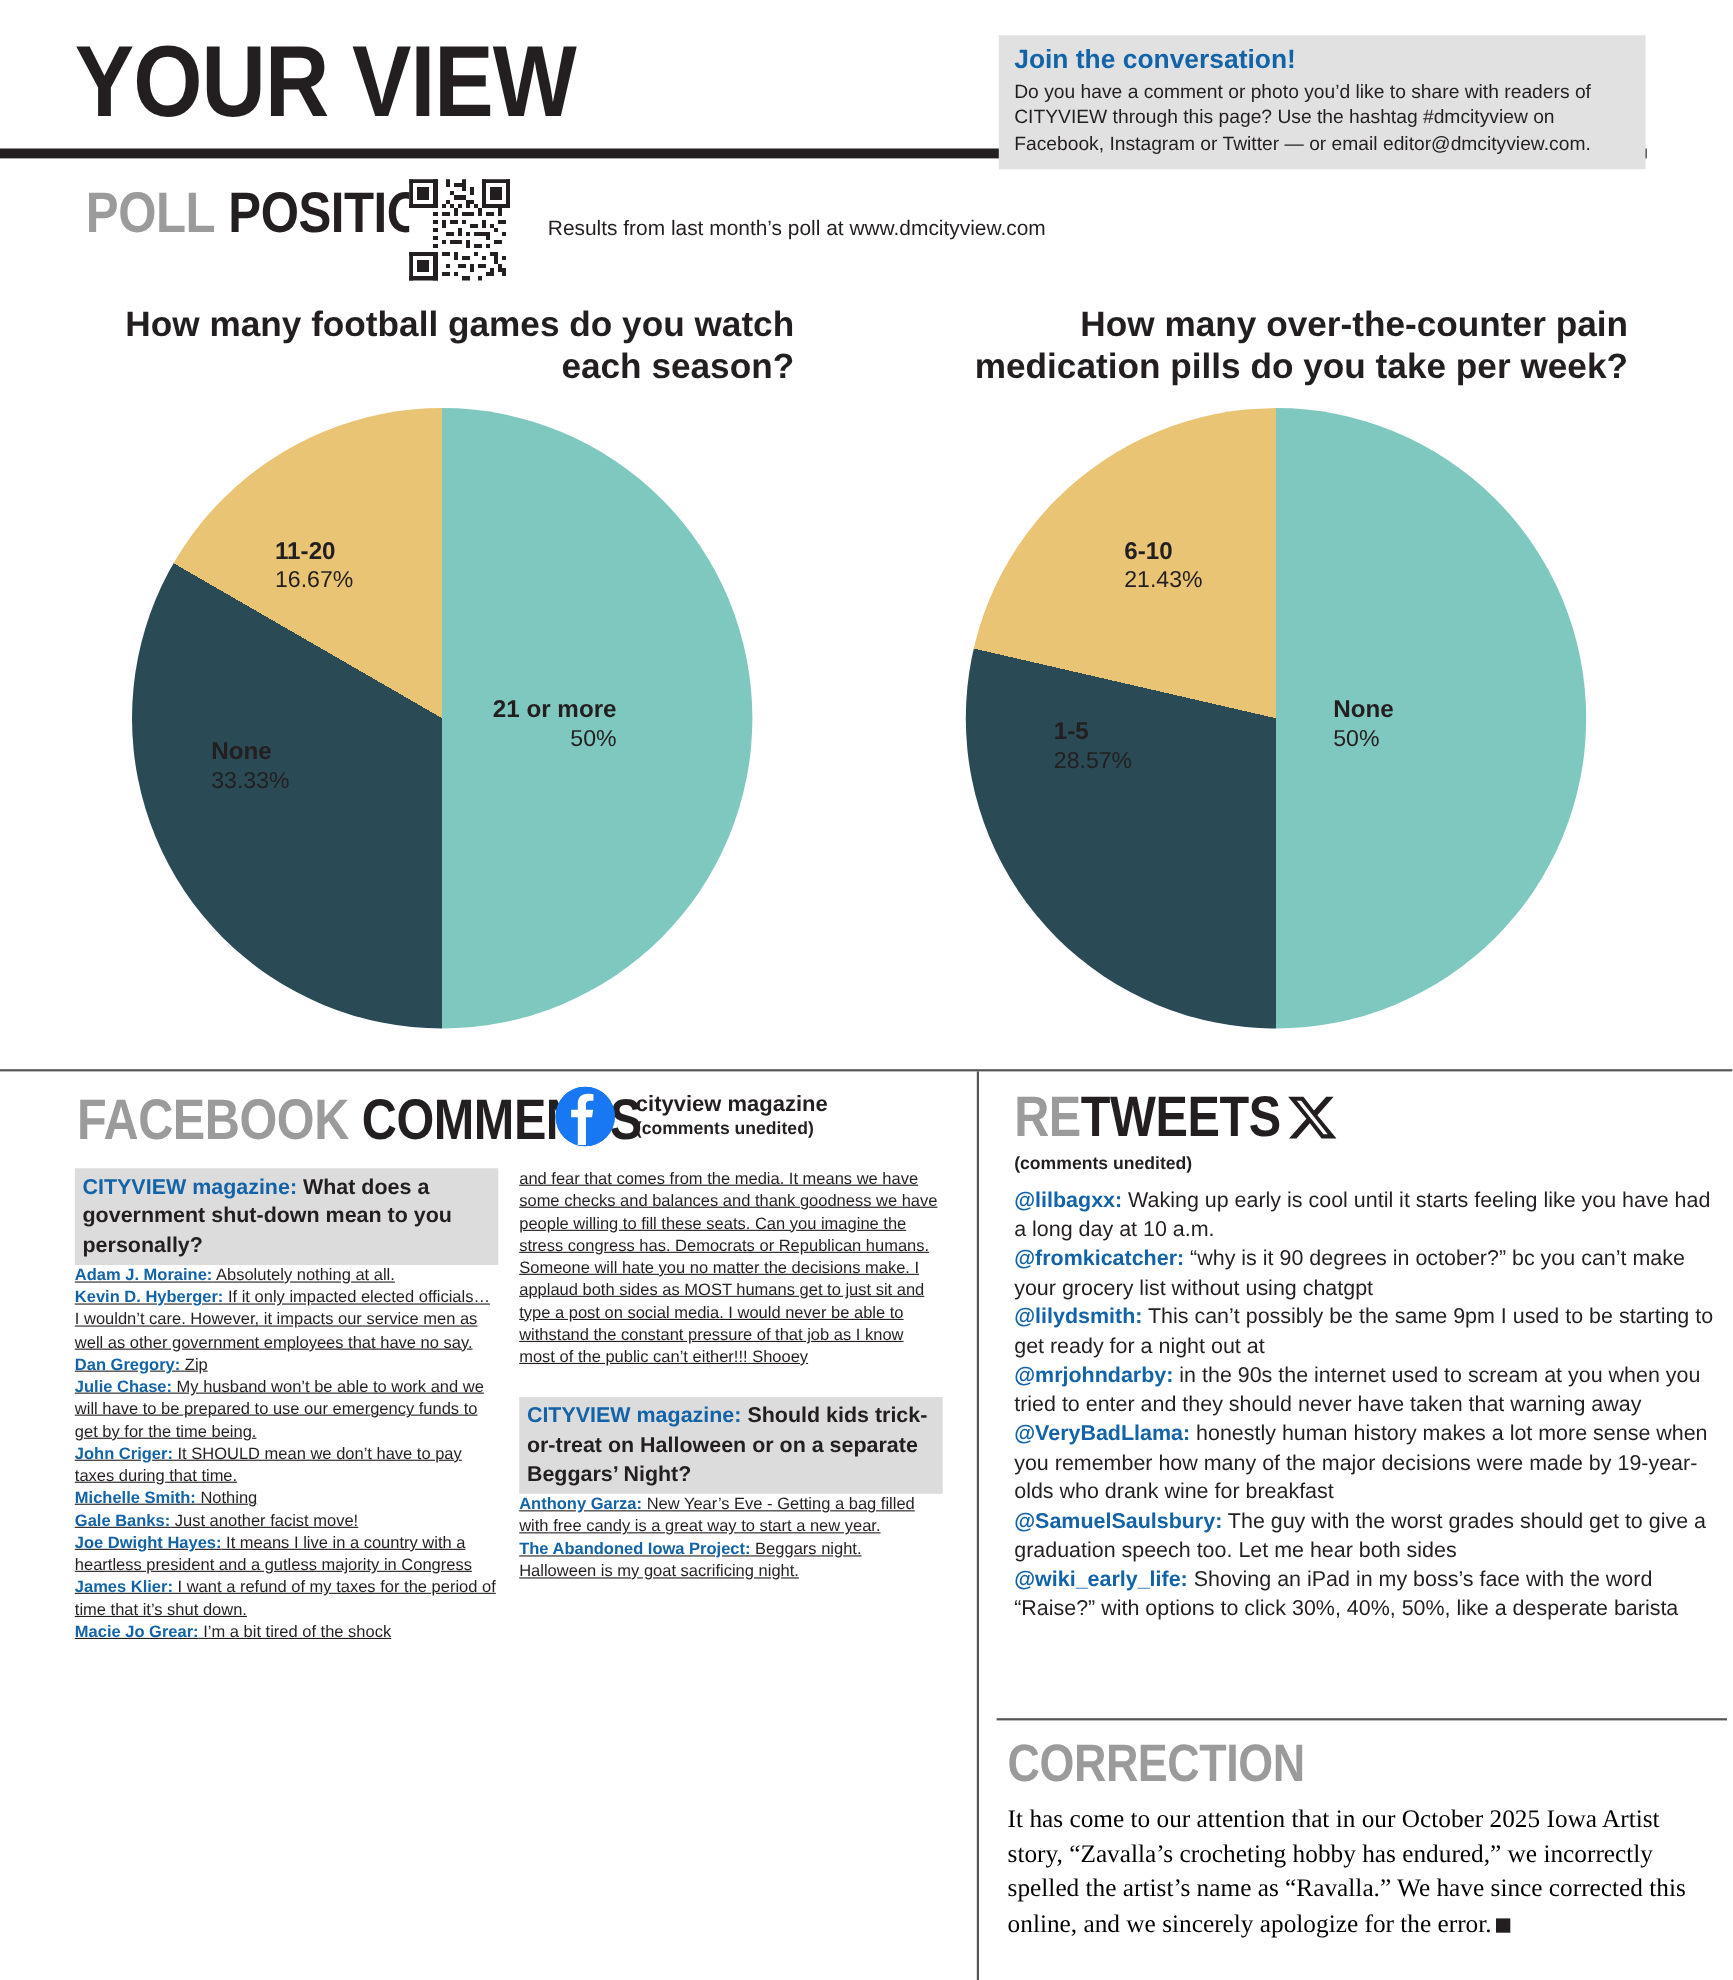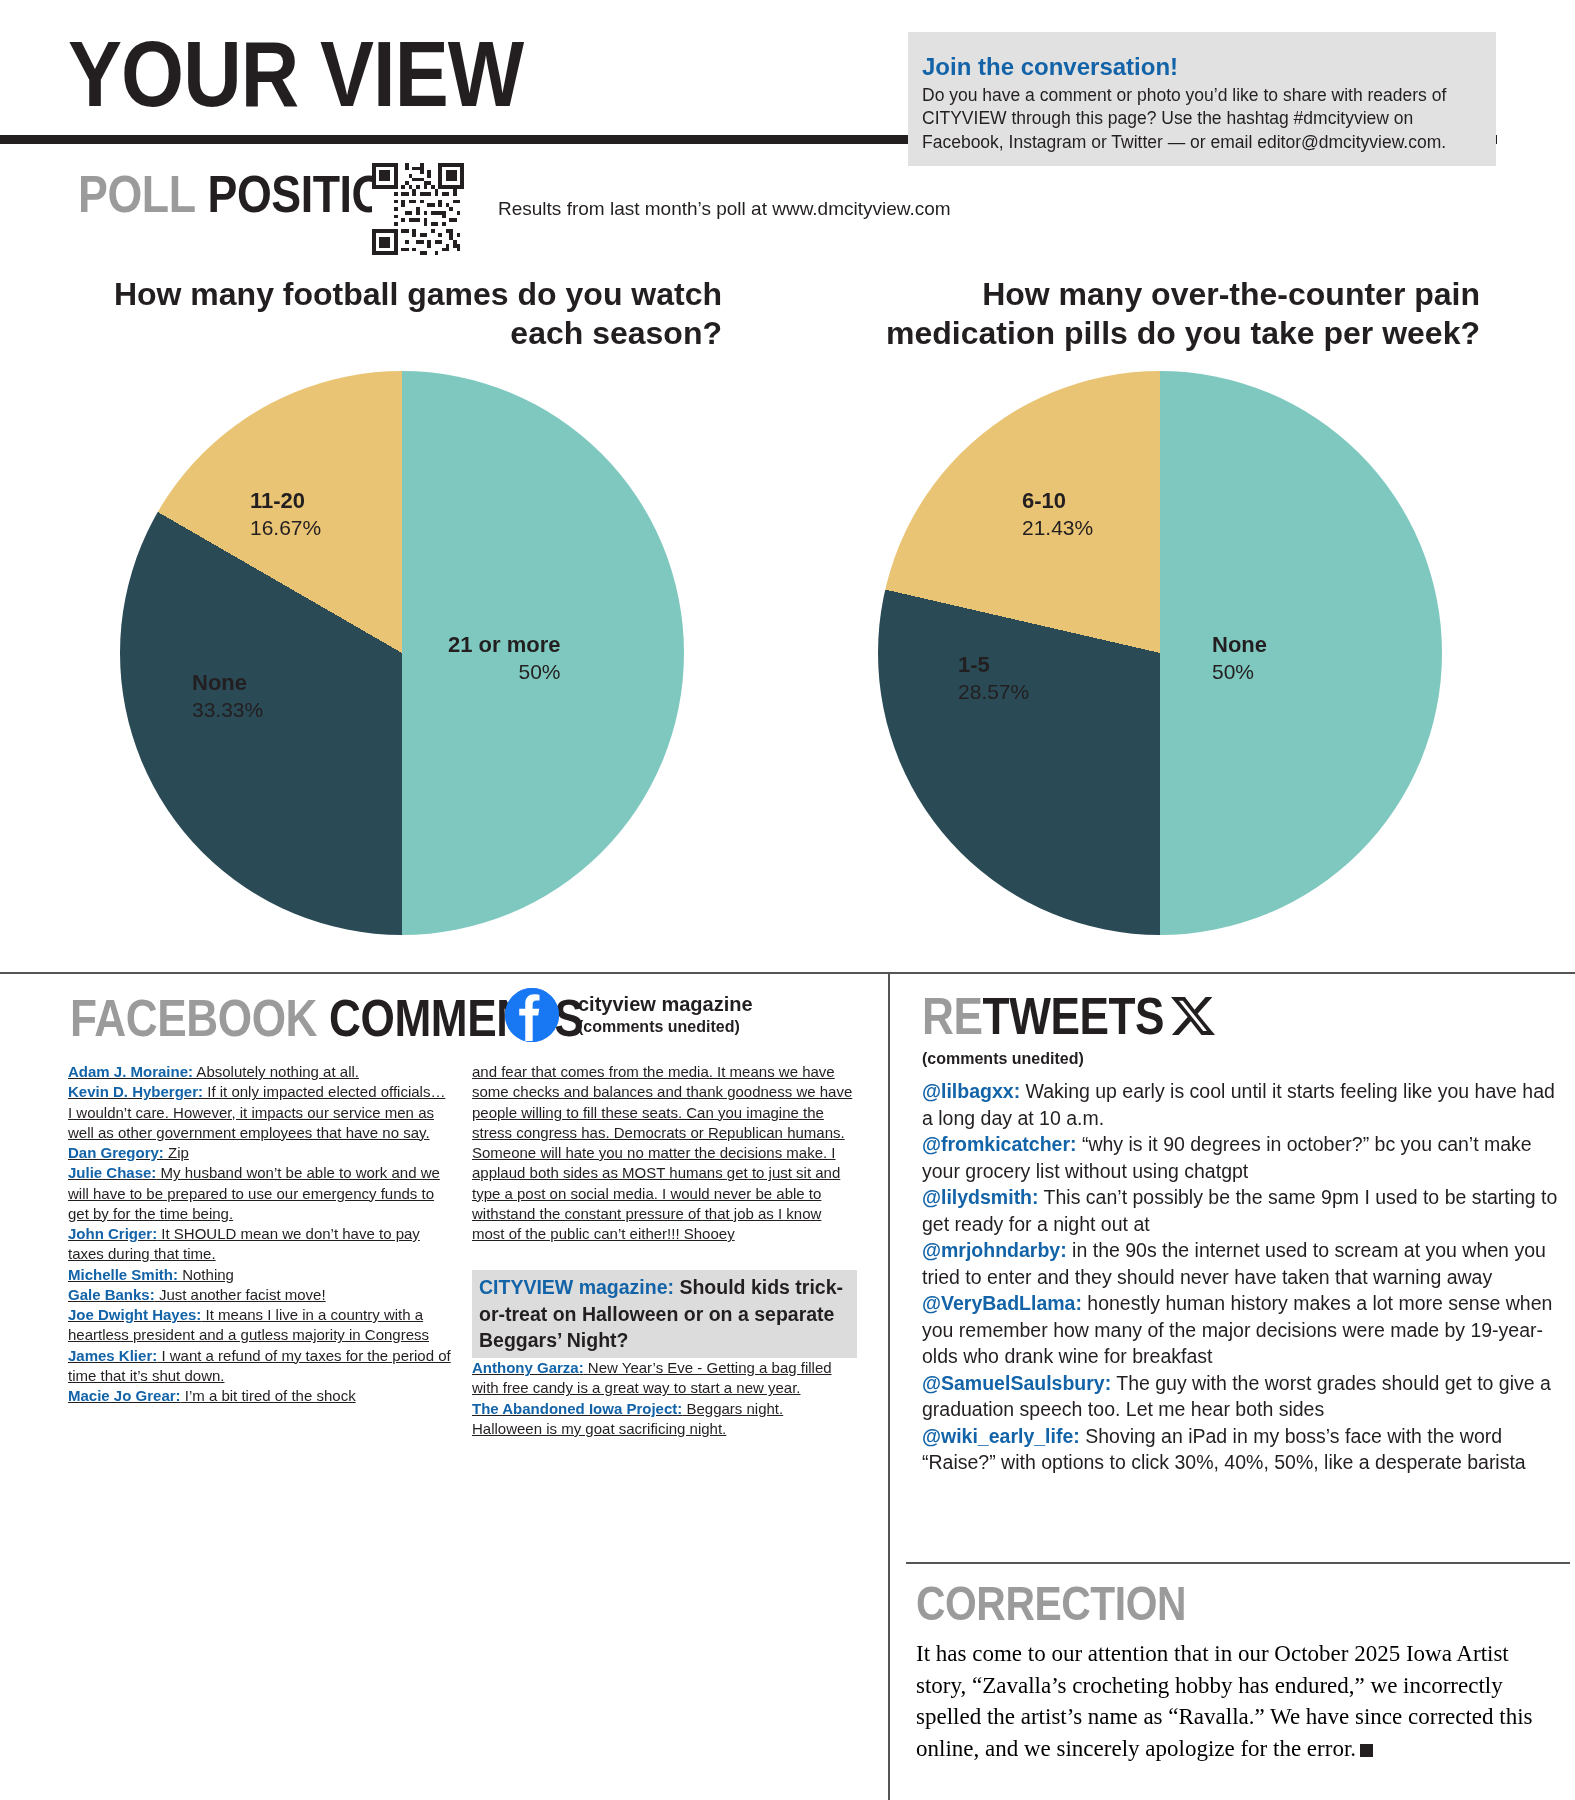--- a/index.html
+++ b/index.html
@@ -40,21 +40,21 @@
     width: 1497px; height: 9px;
     background: #231f20;
   }
 
   
   .join-box {
     position: absolute;
     left: 908px; top: 32px;
     width: 588px;
     background: #e1e1e1;
-    padding: 20px 14px 12px 14px;
+    padding: 8px 14px 12px 14px;
     box-sizing: border-box;
   }
   .join-title {
     color: #1263A8;
     font-weight: bold;
     font-size: 24px;
     line-height: 1.25;
     margin-bottom: 2px;
   }
   .join-body {
@@ -416,20 +416,21 @@
       </div>
       <div class="fb-meta">
         <div class="fb-meta-1">cityview magazine</div>
         <div class="fb-meta-2">(comments unedited)</div>
       </div>
     </div>
 
     <div class="fb-cols">
 
       <div class="fb-col fb-col-a">
+        <div class="q-block"><span class="who">CITYVIEW magazine:</span><span> What does a government shut-down mean to you personally?</span></div>
 
         <p class="cmt"><span class="who">Adam J. Moraine:</span><span> Absolutely nothing at all.</span></p>
         <p class="cmt"><span class="who">Kevin D. Hyberger:</span><span> If it only impacted elected officials… I wouldn’t care. However, it impacts our service men as well as other government employees that have no say.</span></p>
         <p class="cmt"><span class="who">Dan Gregory:</span><span> Zip</span></p>
         <p class="cmt"><span class="who">Julie Chase:</span><span> My husband won’t be able to work and we will have to be prepared to use our emergency funds to get by for the time being.</span></p>
         <p class="cmt"><span class="who">John Criger:</span><span> It SHOULD mean we don’t have to pay taxes during that time.</span></p>
         <p class="cmt"><span class="who">Michelle Smith:</span><span> Nothing</span></p>
         <p class="cmt"><span class="who">Gale Banks:</span><span> Just another facist move!</span></p>
         <p class="cmt"><span class="who">Joe Dwight Hayes:</span><span> It means I live in a country with a heartless president and a gutless majority in Congress</span></p>
         <p class="cmt"><span class="who">James Klier:</span><span> I want a refund of my taxes for the period of time that it’s shut down.</span></p>

